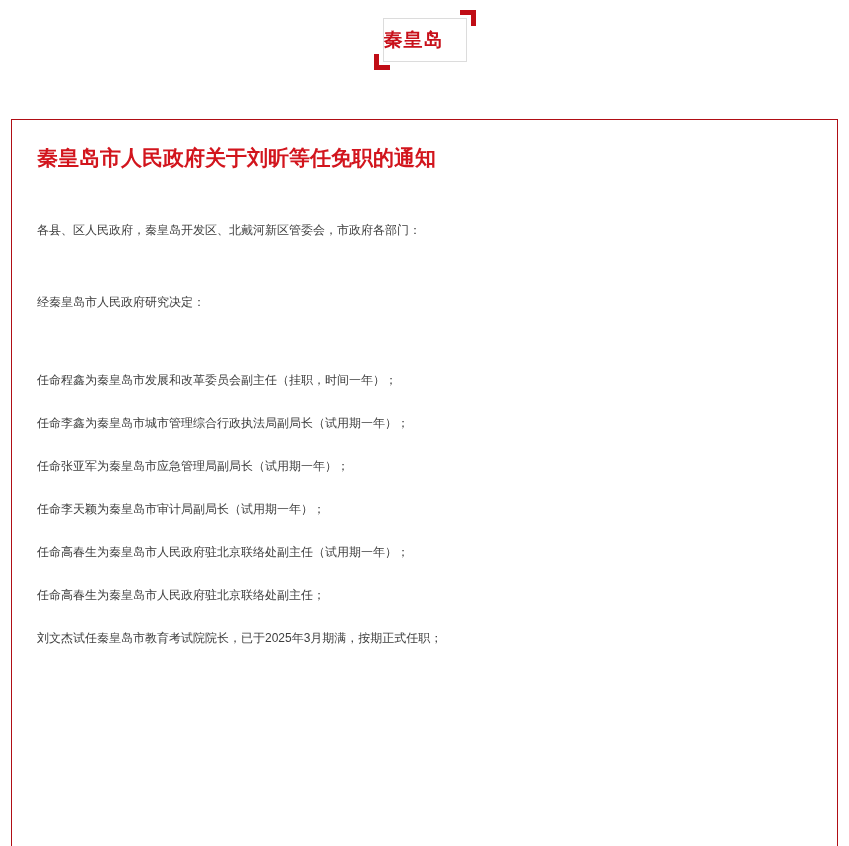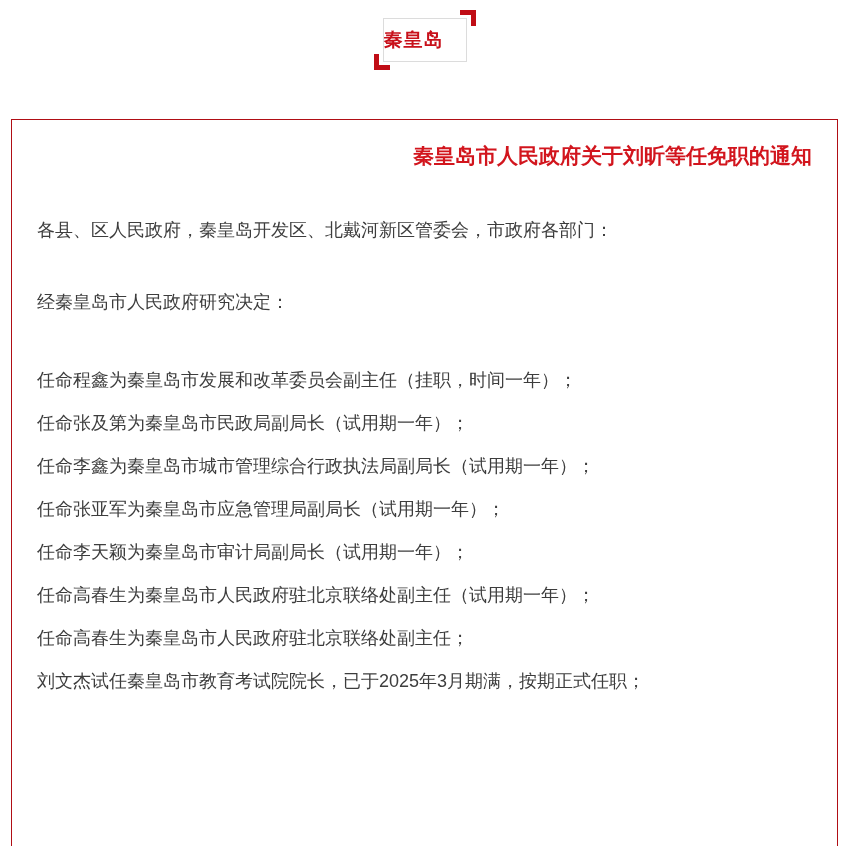--- a/index.html
+++ b/index.html
@@ -45,29 +45,28 @@
   .doc {
     margin: 57px 11px 0 11px;
     border: 1px solid #b00e15;
     border-bottom: none;
     padding: 16px 25px 40px 25px;
     height: 780px; 
     background: #ffffff;
   }
   .doc h1 {
     margin: 9px 0 0 0;
-    text-align: right;
+    text-align: left;
     font-size: 21px;
     line-height: 26px;
     font-weight: bold;
     color: #d2151d;
-    font-family: Liberation Mono, monospace;
   }
   .doc p {
-    font-size: 18px;
+    font-size: 12px;
     color: #3d3d3d;
     margin: 0;
   }
   .salutation {
     margin-top: 38px !important;
     line-height: 43px;
   }
   .intro {
     margin-top: 29px !important;
     line-height: 43px;
@@ -93,21 +92,20 @@
 
   <div class="doc">
     <h1>秦皇岛市人民政府关于刘昕等任免职的通知</h1>
 
     <p class="salutation">各县、区人民政府，秦皇岛开发区、北戴河新区管委会，市政府各部门：</p>
 
     <p class="intro">经秦皇岛市人民政府研究决定：</p>
 
     <div class="items">
       <p class="item">任命程鑫为秦皇岛市发展和改革委员会副主任（挂职，时间一年）；</p>
-      <p class="item">任命张及第为秦皇岛市民政局副局长（试用期一年）；</p>
       <p class="item">任命李鑫为秦皇岛市城市管理综合行政执法局副局长（试用期一年）；</p>
       <p class="item">任命张亚军为秦皇岛市应急管理局副局长（试用期一年）；</p>
       <p class="item">任命李天颖为秦皇岛市审计局副局长（试用期一年）；</p>
       <p class="item">任命高春生为秦皇岛市人民政府驻北京联络处副主任（试用期一年）；</p>
       <p class="item">任命高春生为秦皇岛市人民政府驻北京联络处副主任；</p>
       <p class="item">刘文杰试任秦皇岛市教育考试院院长，已于2025年3月期满，按期正式任职；</p>
     </div>
   </div>
 
 </div>

